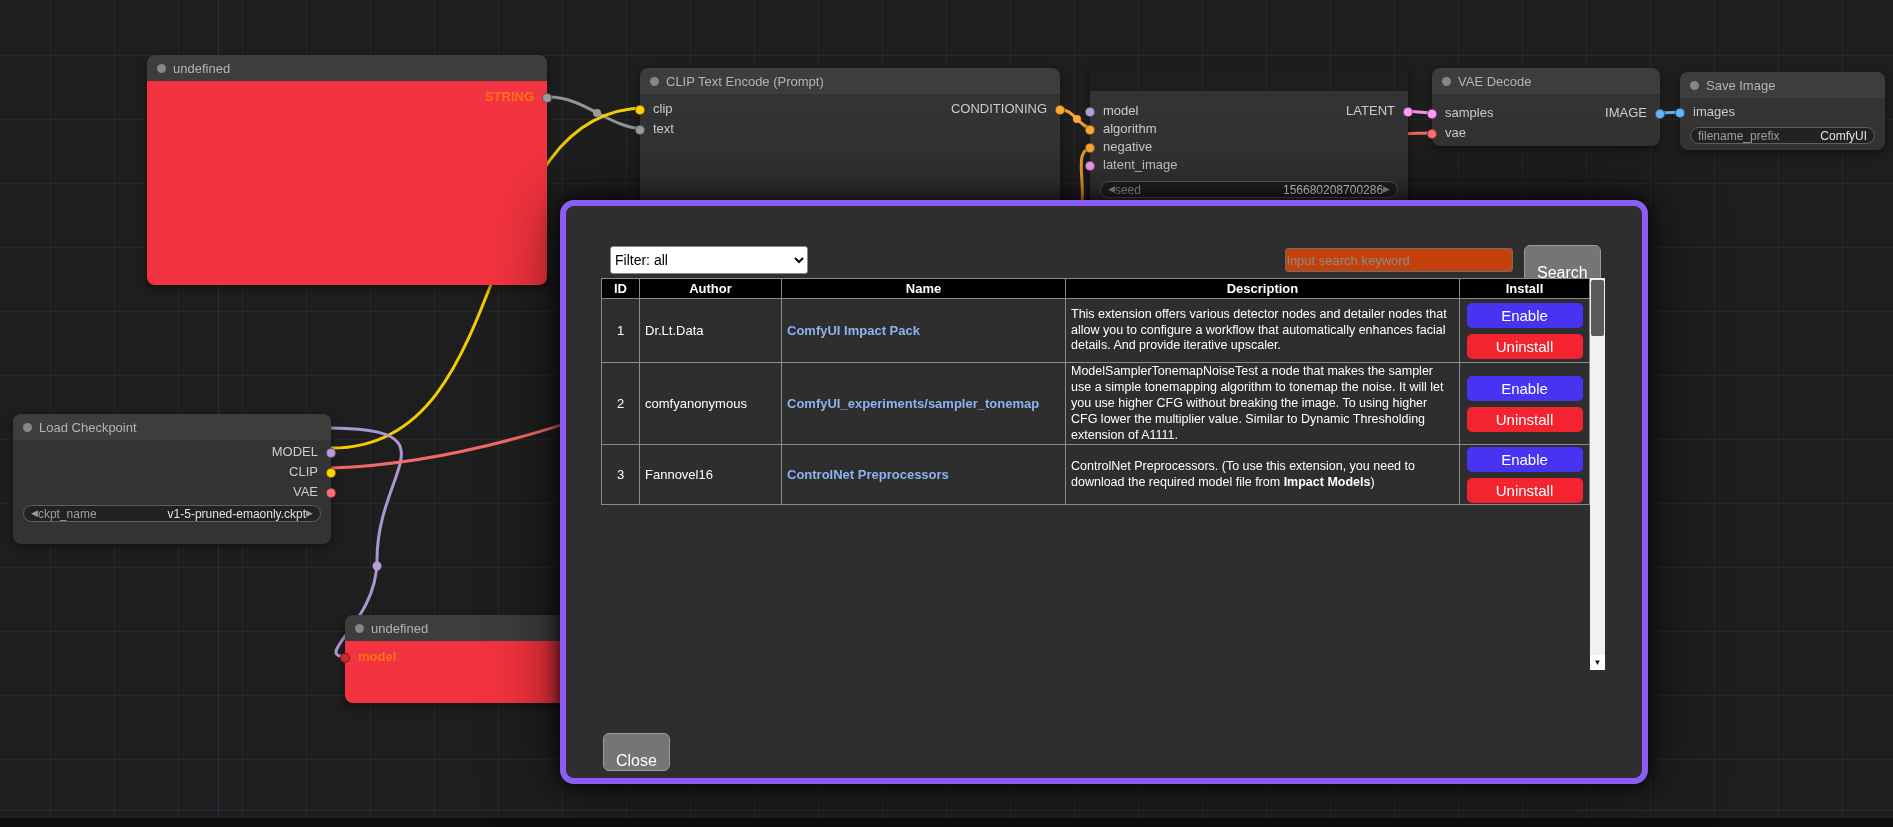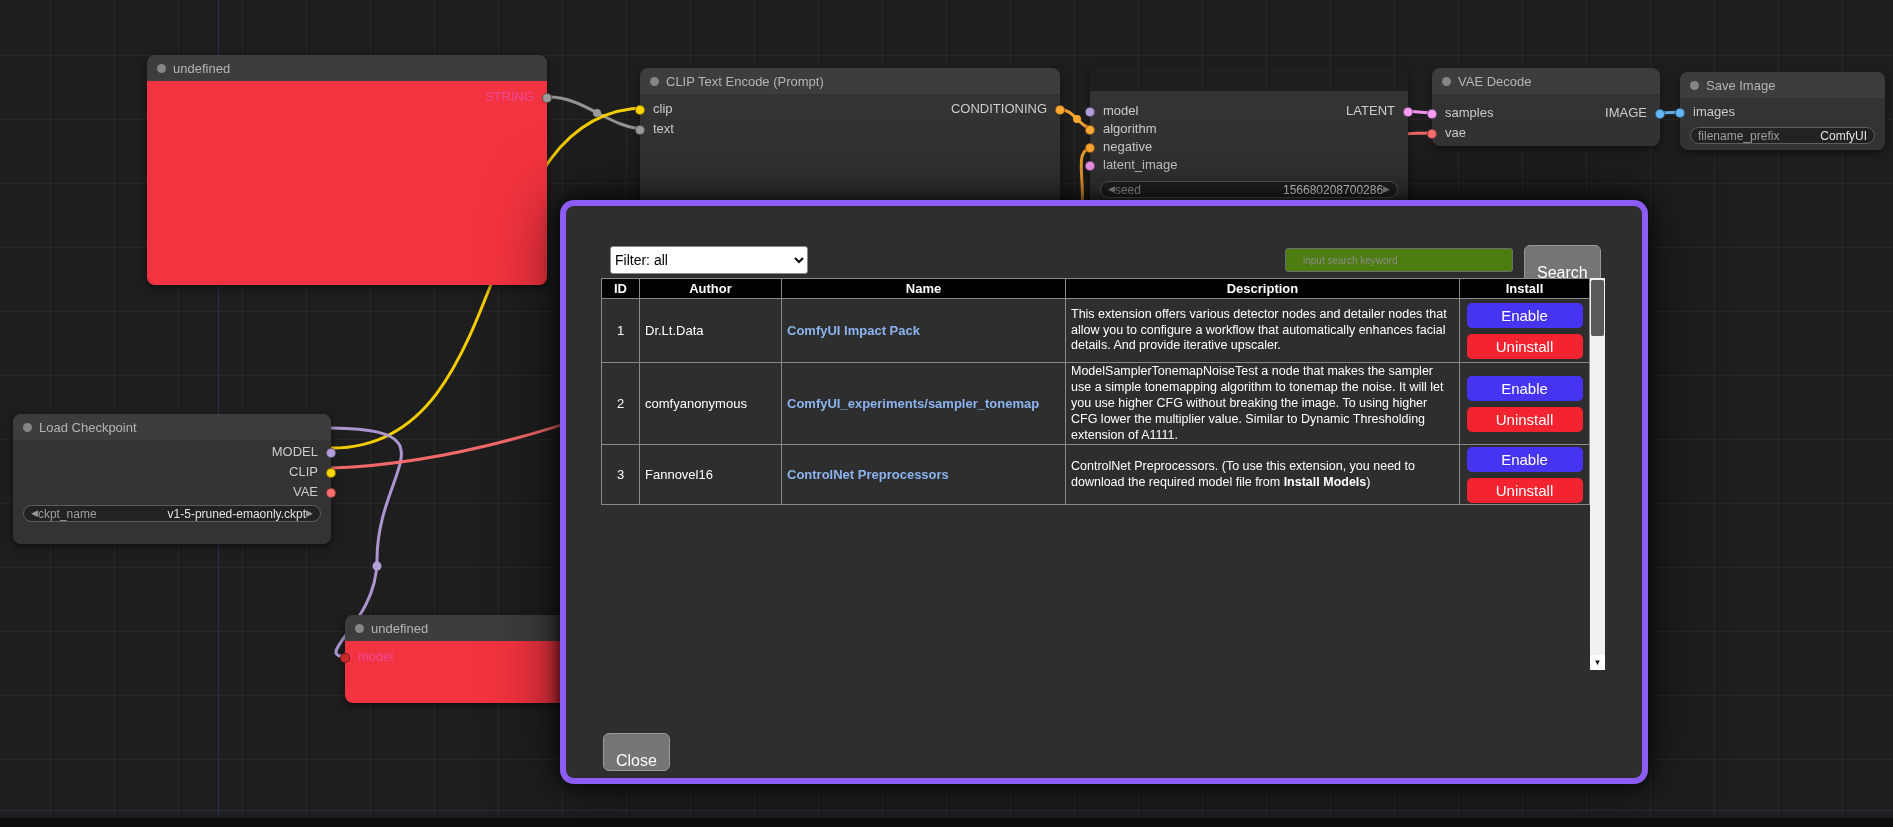--- a/index.html
+++ b/index.html
@@ -27,21 +27,21 @@
   .ndot{width:9px;height:9px;border-radius:50%;background:#868686;flex:0 0 auto;}
   .nbody{position:absolute;left:0;right:0;top:26px;bottom:0;background:#333333;border-radius:0 0 8px 8px;}
   .node.error .nbody{background:var(--node-error,#f3333f);}
   .slot{position:absolute;left:0;right:0;height:18px;line-height:18px;}
   .pdot{position:absolute;top:4.5px;width:10px;height:10px;border-radius:50%;border:1px solid rgba(0,0,0,.45);box-sizing:border-box;}
   .slot.in .pdot{left:-5px;}
   .slot.out .pdot{right:-5px;}
   .slot.in .slabel{margin-left:13px;}
   .slot.out{text-align:right;}
   .slot.out .slabel{margin-right:13px;}
-  .on-red .slabel{color:#ec4899;}
+  .on-red .slabel{color:#f97316;font-weight:bold;}
   .c-clip{background:var(--wire-clip,#ffd500);}
   .c-string{background:var(--wire-string,#8ef58e);}
   .c-cond{background:var(--wire-conditioning,#ffa931);}
   .c-model{background:var(--wire-model,#b39ddb);}
   .c-latent{background:var(--wire-latent,#ff9cf9);}
   .c-vae{background:var(--wire-vae,#ff6e6e);}
   .c-image{background:var(--wire-image,#64b5f6);}
   .c-err{background:#cc2a2a;}
   .widget{position:absolute;left:10px;right:10px;height:17px;background:#222;border:1px solid #5e5e5e;border-radius:9px;
           display:flex;align-items:center;padding:0 7px;box-sizing:border-box;font-size:12px;color:#cfcfcf;}
@@ -51,22 +51,22 @@
   .wvalue{color:#e2e2e2;}
 
   
   .dialog{position:absolute;left:560px;top:200px;width:1076px;height:572px;z-index:10;
           background:#2e2e2e;border:6px solid #8b5cf6;border-radius:14px;
           box-shadow:0 0 18px rgba(0,0,0,.85),0 0 70px rgba(0,0,0,.6);}
   .filter-select{position:absolute;left:44px;top:40px;width:198px;height:28px;font-size:14px;
                  background:#fff;color:#000;border:1px solid #888;border-radius:3px;
                  font-family:"Liberation Sans","DejaVu Sans",sans-serif;}
   .search-input{position:absolute;left:719px;top:42px;width:228px;height:24px;box-sizing:border-box;
-                background:#4d7c0f;border:1px solid #6d6d6d;border-radius:3px;color:#ddd;
-                font-size:10px;padding:0 17px;font-family:"Liberation Sans","DejaVu Sans",sans-serif;}
+                background:#c2410c;border:1px solid #6d6d6d;border-radius:3px;color:#ddd;
+                font-size:13px;padding:0 1px;font-family:"Liberation Sans","DejaVu Sans",sans-serif;}
   .search-input::placeholder{color:#8b8b8b;}
   .btn-gray{background:#757575;color:#fff;border:1px solid #9a9a9a;border-radius:6px;font-size:16px;
             padding:18px 12px;cursor:pointer;font-family:"Liberation Sans","DejaVu Sans",sans-serif;}
   .search-btn{position:absolute;left:958px;top:39px;height:30px;}
   .close-btn{position:absolute;left:37px;top:527px;height:29px;}
 
   .table-wrap{position:absolute;left:35px;top:72px;width:1004px;height:392px;}
   table.ext{border-collapse:collapse;width:988px;table-layout:fixed;font-size:13px;color:#fff;}
   table.ext th,table.ext td{border:1px solid #8a8a8a;padding:1px 5px;box-sizing:border-box;}
   table.ext th{background:#000;color:#fff;font-weight:bold;height:20px;padding:0 4px;}
@@ -300,21 +300,21 @@
             </div>
           </td>
         </tr>
         <tr class="row3">
           <td class="cid">3</td>
           <td class="cauthor">Fannovel16</td>
           <td class="cname">
             <span class="ext-link">ControlNet Preprocessors</span>
           </td>
           <td class="cdesc">
-            <span>ControlNet Preprocessors. (To use this extension, you need to download the required model file from </span><b>Install Models</b><span>)</span>
+            <span>ControlNet Preprocessors. (To use this extension, you need to download the required model file from </span><b>Impact Models</b><span>)</span>
           </td>
           <td class="cinstall">
             <div class="install-cell">
               <button class="btn-enable">Enable</button>
               <button class="btn-uninstall">Uninstall</button>
             </div>
           </td>
         </tr>
       </tbody>
     </table>

